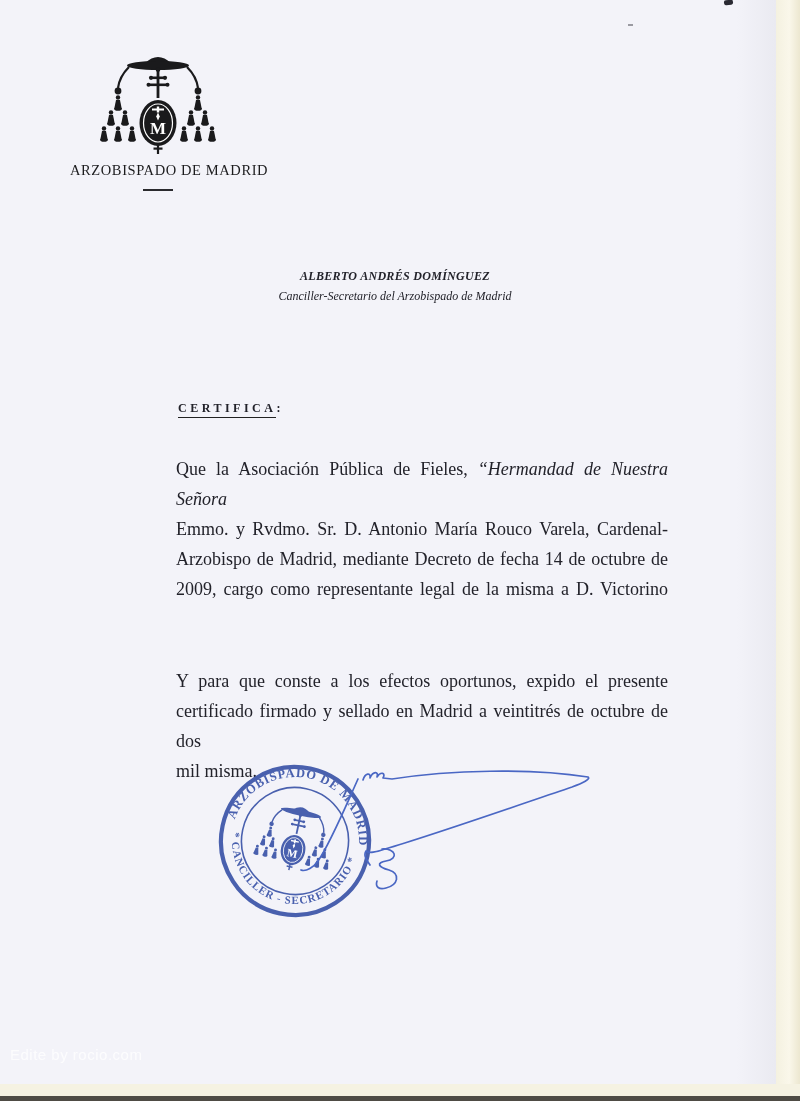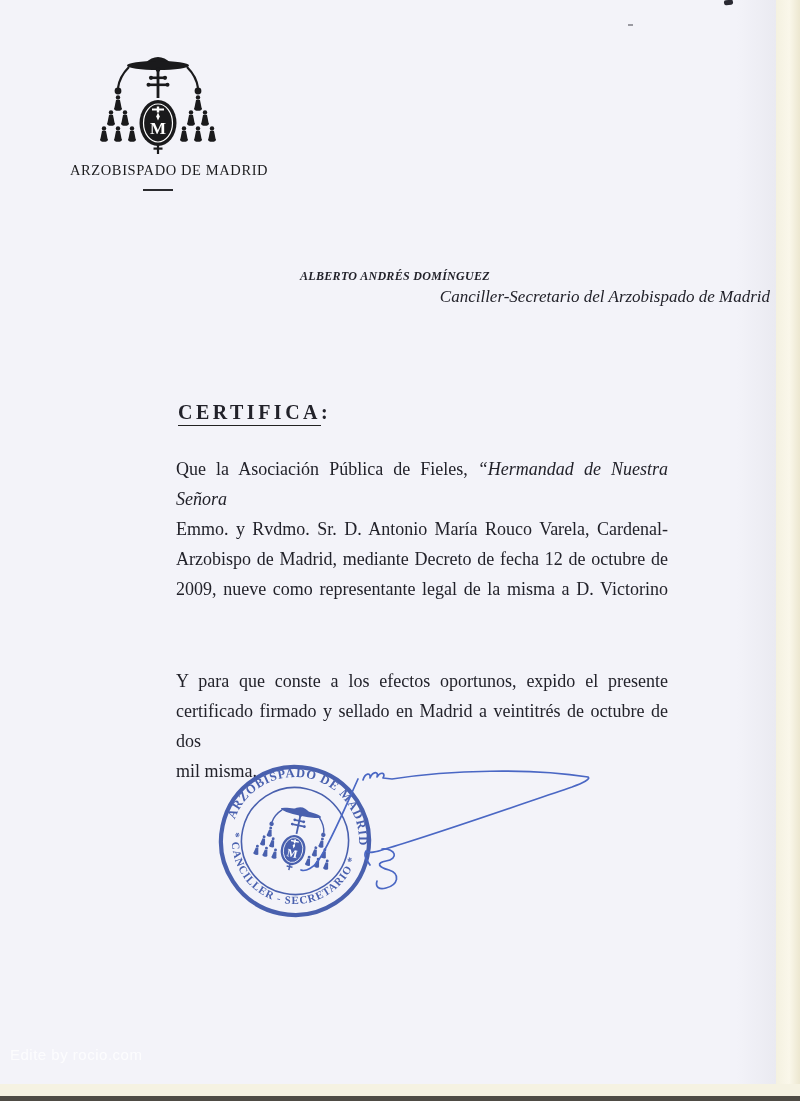--- a/index.html
+++ b/index.html
@@ -35,24 +35,24 @@
   .emblem { position:absolute; left:93px; top:50px; width:130px; height:118px; color:#1a1a1c; }
   .org-name {
     position:absolute; left:70px; top:162px; font-size:14.5px;
     letter-spacing:0.6px; color:#1c1c1e; white-space:nowrap;
   }
   .head-rule { position:absolute; left:143px; top:189px; width:30px; height:2px; background:#2a2a2e; }
 
   
   .officer { position:absolute; left:20px; top:266px; width:750px; text-align:center; }
   .officer-name { font-size:12px; font-weight:bold; font-style:italic; line-height:20px; letter-spacing:0.3px; }
-  .officer-title { font-size:17px; font-style:italic; line-height:21px;text-align:right; }
+  .officer-title { font-size:12px; font-style:italic; line-height:21px; }
 
   
-  .certifica { position:absolute; left:178px; top:401px; font-size:20px; font-weight:bold; white-space:nowrap; }
+  .certifica { position:absolute; left:178px; top:401px; font-size:12px; font-weight:bold; white-space:nowrap; }
   .certifica .ul { letter-spacing:3.5px; border-bottom:1.6px solid #222; padding-bottom:2px; }
   .certifica .colon { letter-spacing:0; }
 
   
   .para { position:absolute; left:176px; width:492px; font-size:18px; }
   .para .line { line-height:30px; text-align:justify; text-align-last:left; }
   .para .line.just { text-align-last:justify; }
   .para .it { font-style:italic; }
   #para1 { top:454px; }
   #para2 { top:666px; }
@@ -133,22 +133,22 @@
 <div class="officer">
   <div class="officer-name">ALBERTO ANDRÉS DOMÍNGUEZ</div>
   <div class="officer-title">Canciller-Secretario del Arzobispado de Madrid</div>
 </div>
 
 <div class="certifica"><span class="ul">CERTIFICA</span><span class="colon">:</span></div>
 
 <div id="para1" class="para">
     <div class="line just"><span>Que la Asociación Pública de Fieles, </span><span class="it">“Hermandad de Nuestra Señora</span></div>
     <div class="line just"><span>Emmo. y Rvdmo. Sr. D. Antonio María Rouco Varela, Cardenal-</span></div>
-    <div class="line just"><span>Arzobispo de Madrid, mediante Decreto de fecha 12 de octubre de</span></div>
-    <div class="line just"><span>2009, nueve como representante legal de la misma a D. Victorino</span></div>
+    <div class="line just"><span>Arzobispo de Madrid, mediante Decreto de fecha 14 de octubre de</span></div>
+    <div class="line just"><span>2009, cargo como representante legal de la misma a D. Victorino</span></div>
   </div>
 <div id="para2" class="para">
     <div class="line just"><span>Y para que conste a los efectos oportunos, expido el presente</span></div>
     <div class="line just"><span>certificado firmado y sellado en Madrid a veintitrés de octubre de dos</span></div>
     <div class="line"><span>mil misma.</span></div>
   </div>
 
 <svg class="stamp-svg" viewBox="0 0 160 160">
   <g transform="rotate(12 80 80)" style="color:#3b54a8">
     <circle cx="80" cy="80" r="74" fill="none" stroke="currentColor" stroke-width="4.2"></circle>

